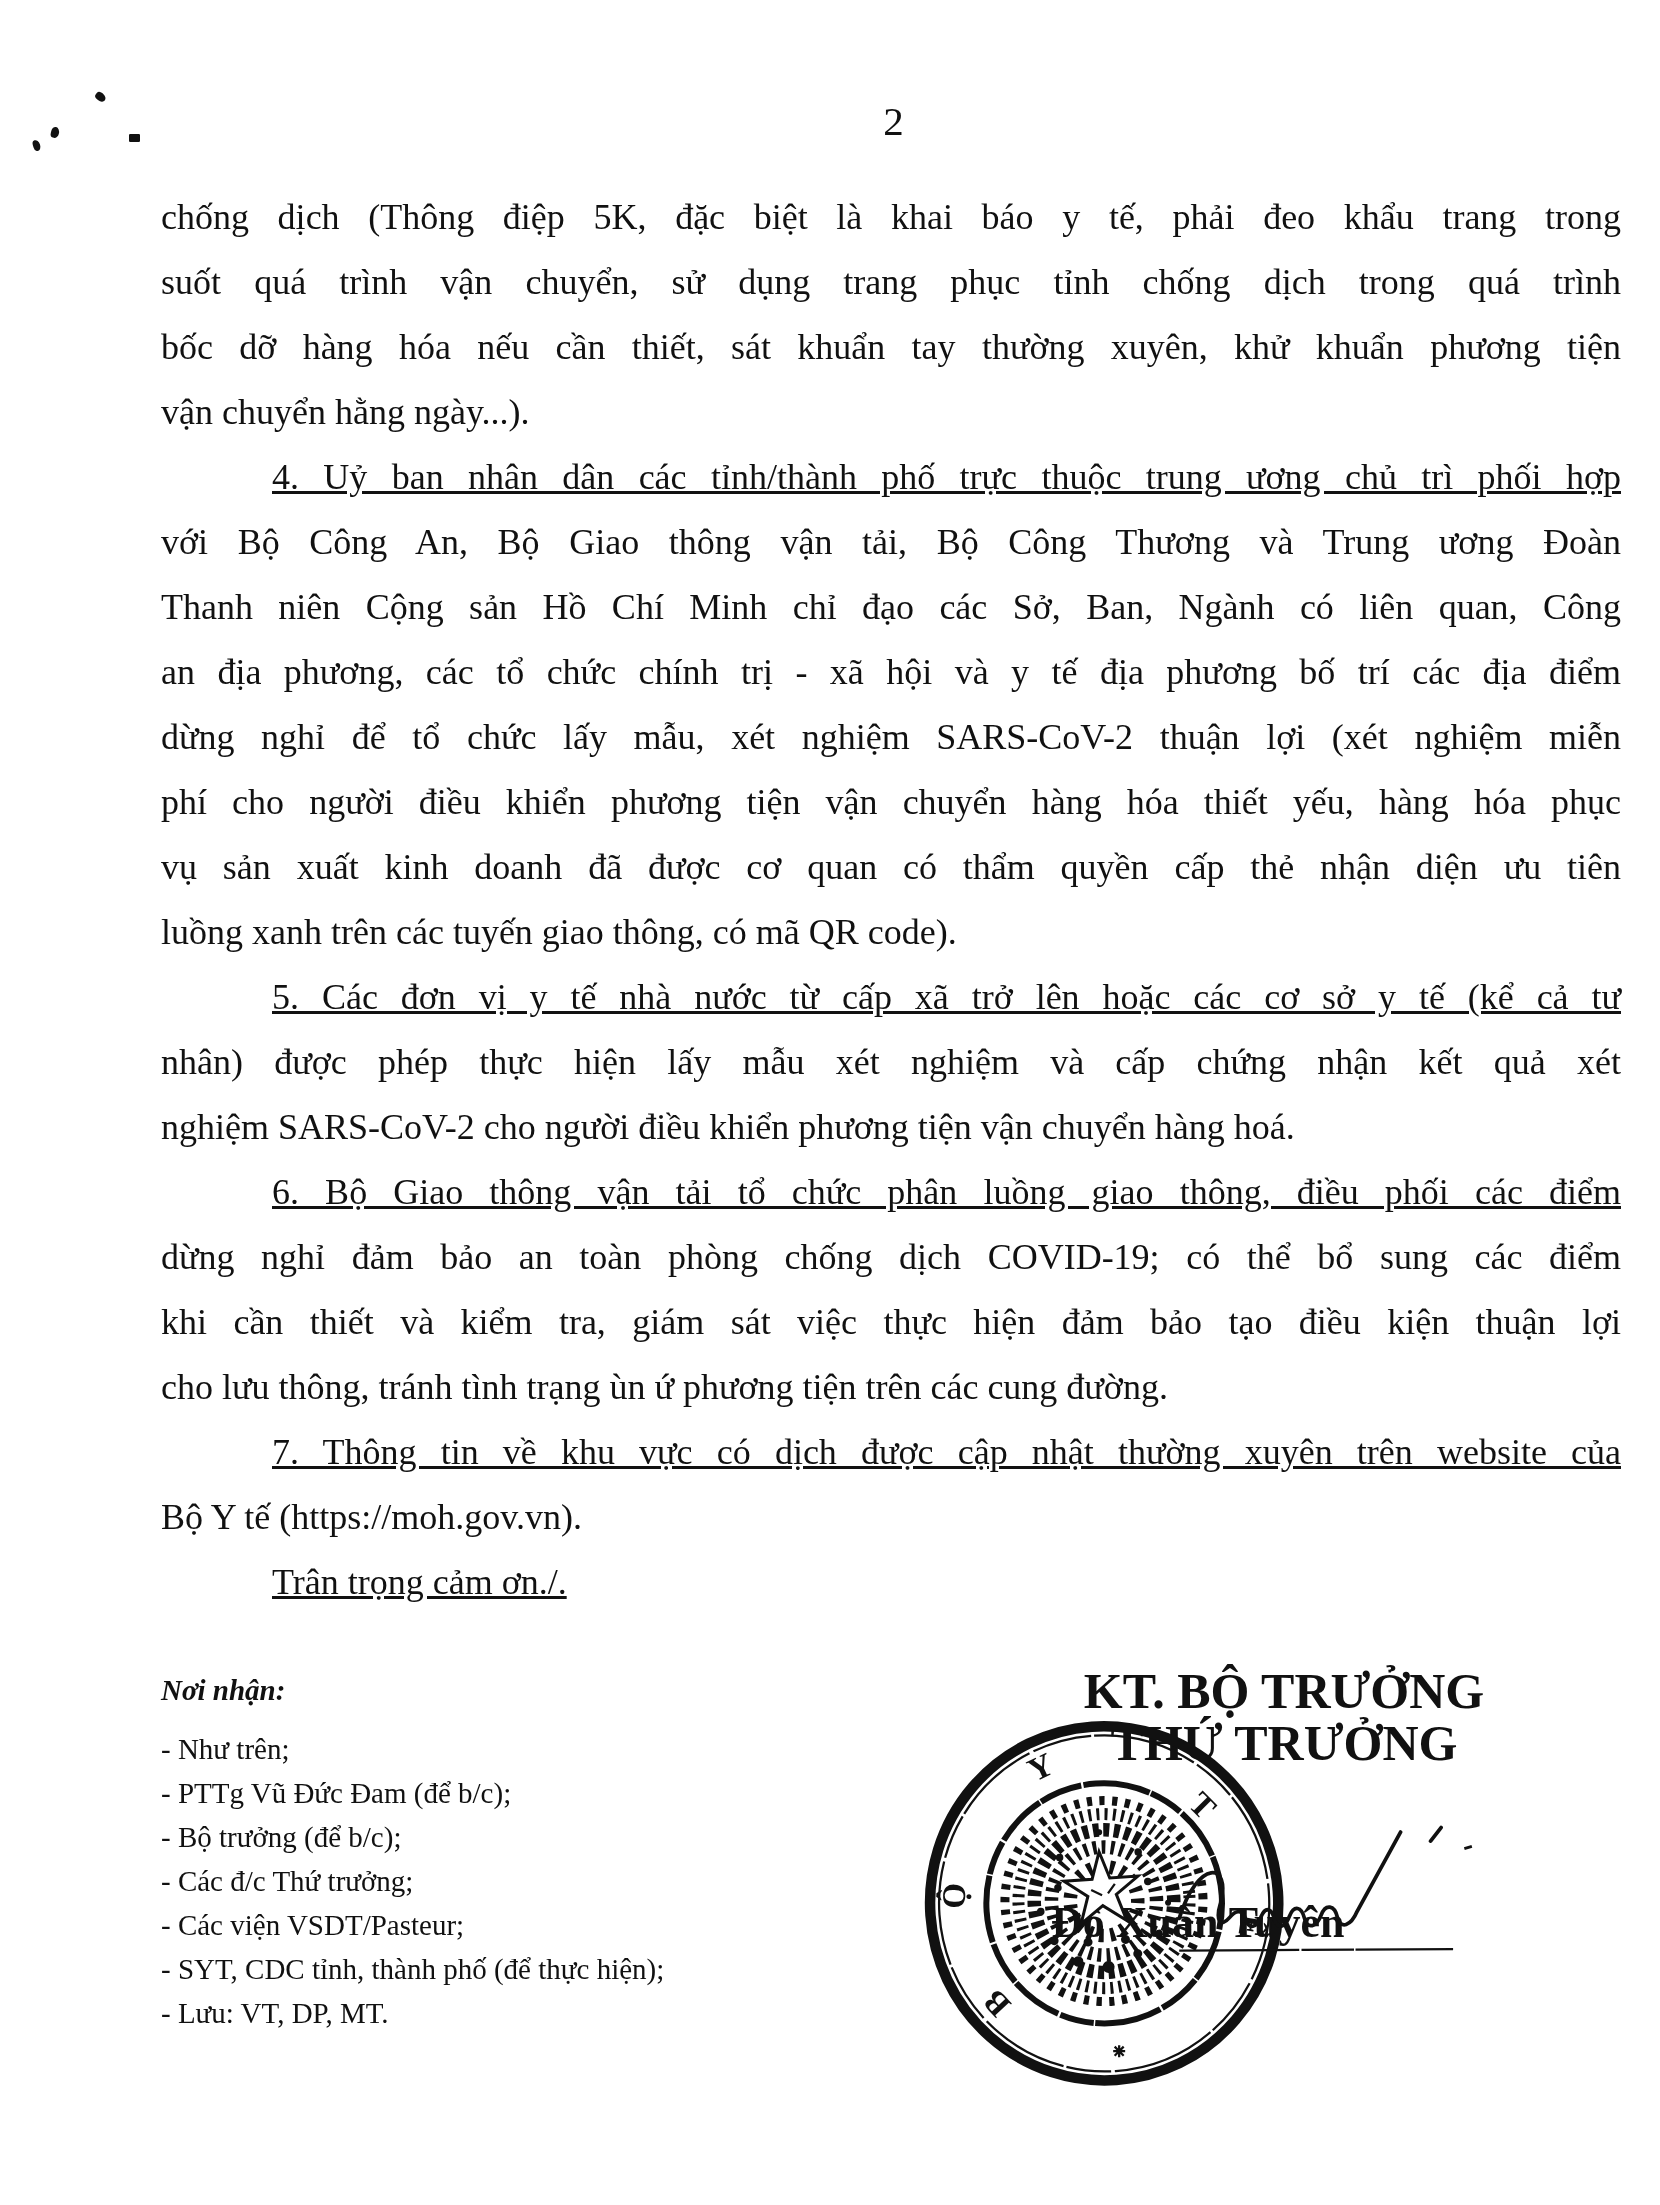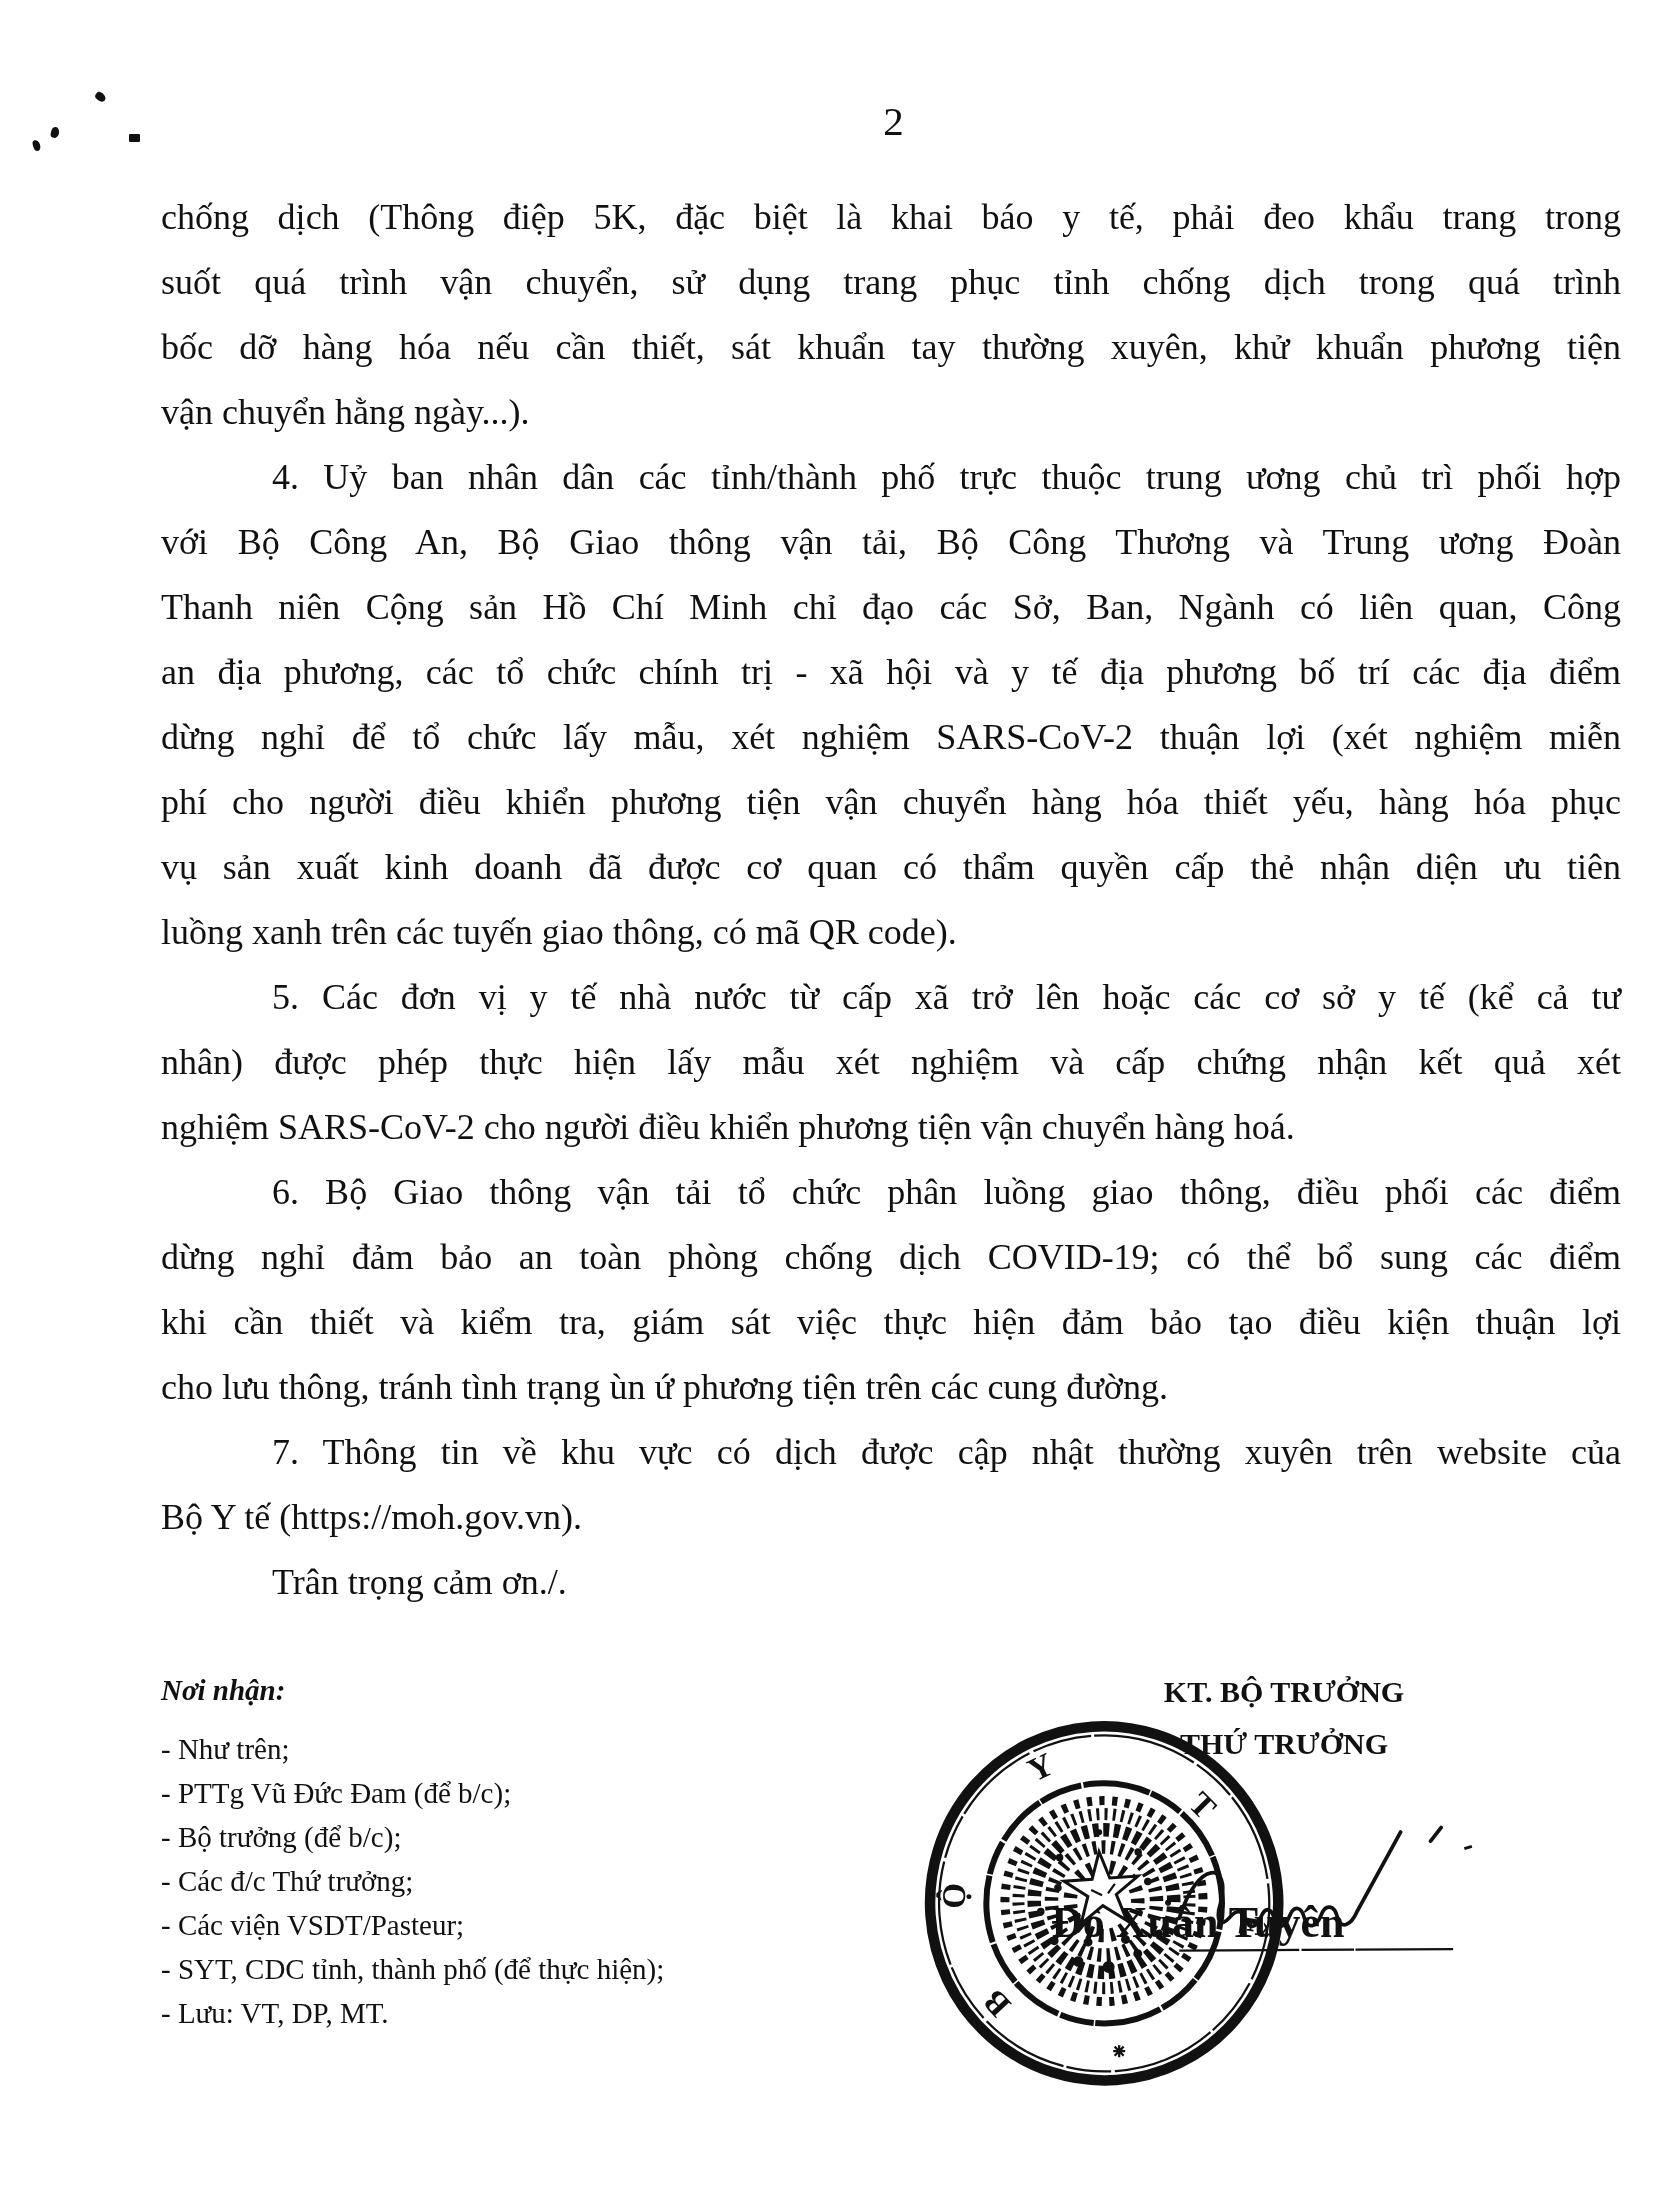--- a/index.html
+++ b/index.html
@@ -25,35 +25,35 @@
   .sp3 { left:51px;  top:127px; width:8.3px; height:11.3px; transform:rotate(14deg); }
   .sp4 { left:129px; top:134px; width:10.5px; height:8.3px; border-radius:12%; }
 
   
   .docbody {
     position:absolute; left:161px; top:185px; width:1460px;
     font-size:36px; line-height:65px;
   }
   .bline { text-align:justify; text-align-last:justify; white-space:normal; }
   .bline.last { text-align-last:left; }
-  .bline.ind { text-indent:111px; }
+  .bline.ind { text-indent:111px;text-decoration:underline; }
   .bold { font-weight:400; }
   .url { text-decoration-thickness:2.3px; text-underline-offset:5.3px; }
 
   
   .recipients {
     position:absolute; left:161px; top:1668px; width:676px;
     font-size:29px; line-height:44px;
   }
   .rec-title { font-weight:700; font-style:italic; margin-bottom:15px; }
 
   
   .sigblock {
     position:absolute; left:1051px; top:1668px; width:466px;
-    text-align:center; font-weight:700; font-size:30px; line-height:47px;
+    text-align:center; font-weight:700; font-size:50px; line-height:47px;
   }
   .sig-title2 { margin-top:4.5px; }
   .signame {
     position:absolute; left:1051px; top:1900px; width:466px;
     font-weight:700; font-size:44px; line-height:45px;
   }
 
   .stampsvg { position:absolute; left:909px; top:1712px; pointer-events:none; }
   .stampsvg text {
     font-family:"Liberation Serif","DejaVu Serif",serif;

